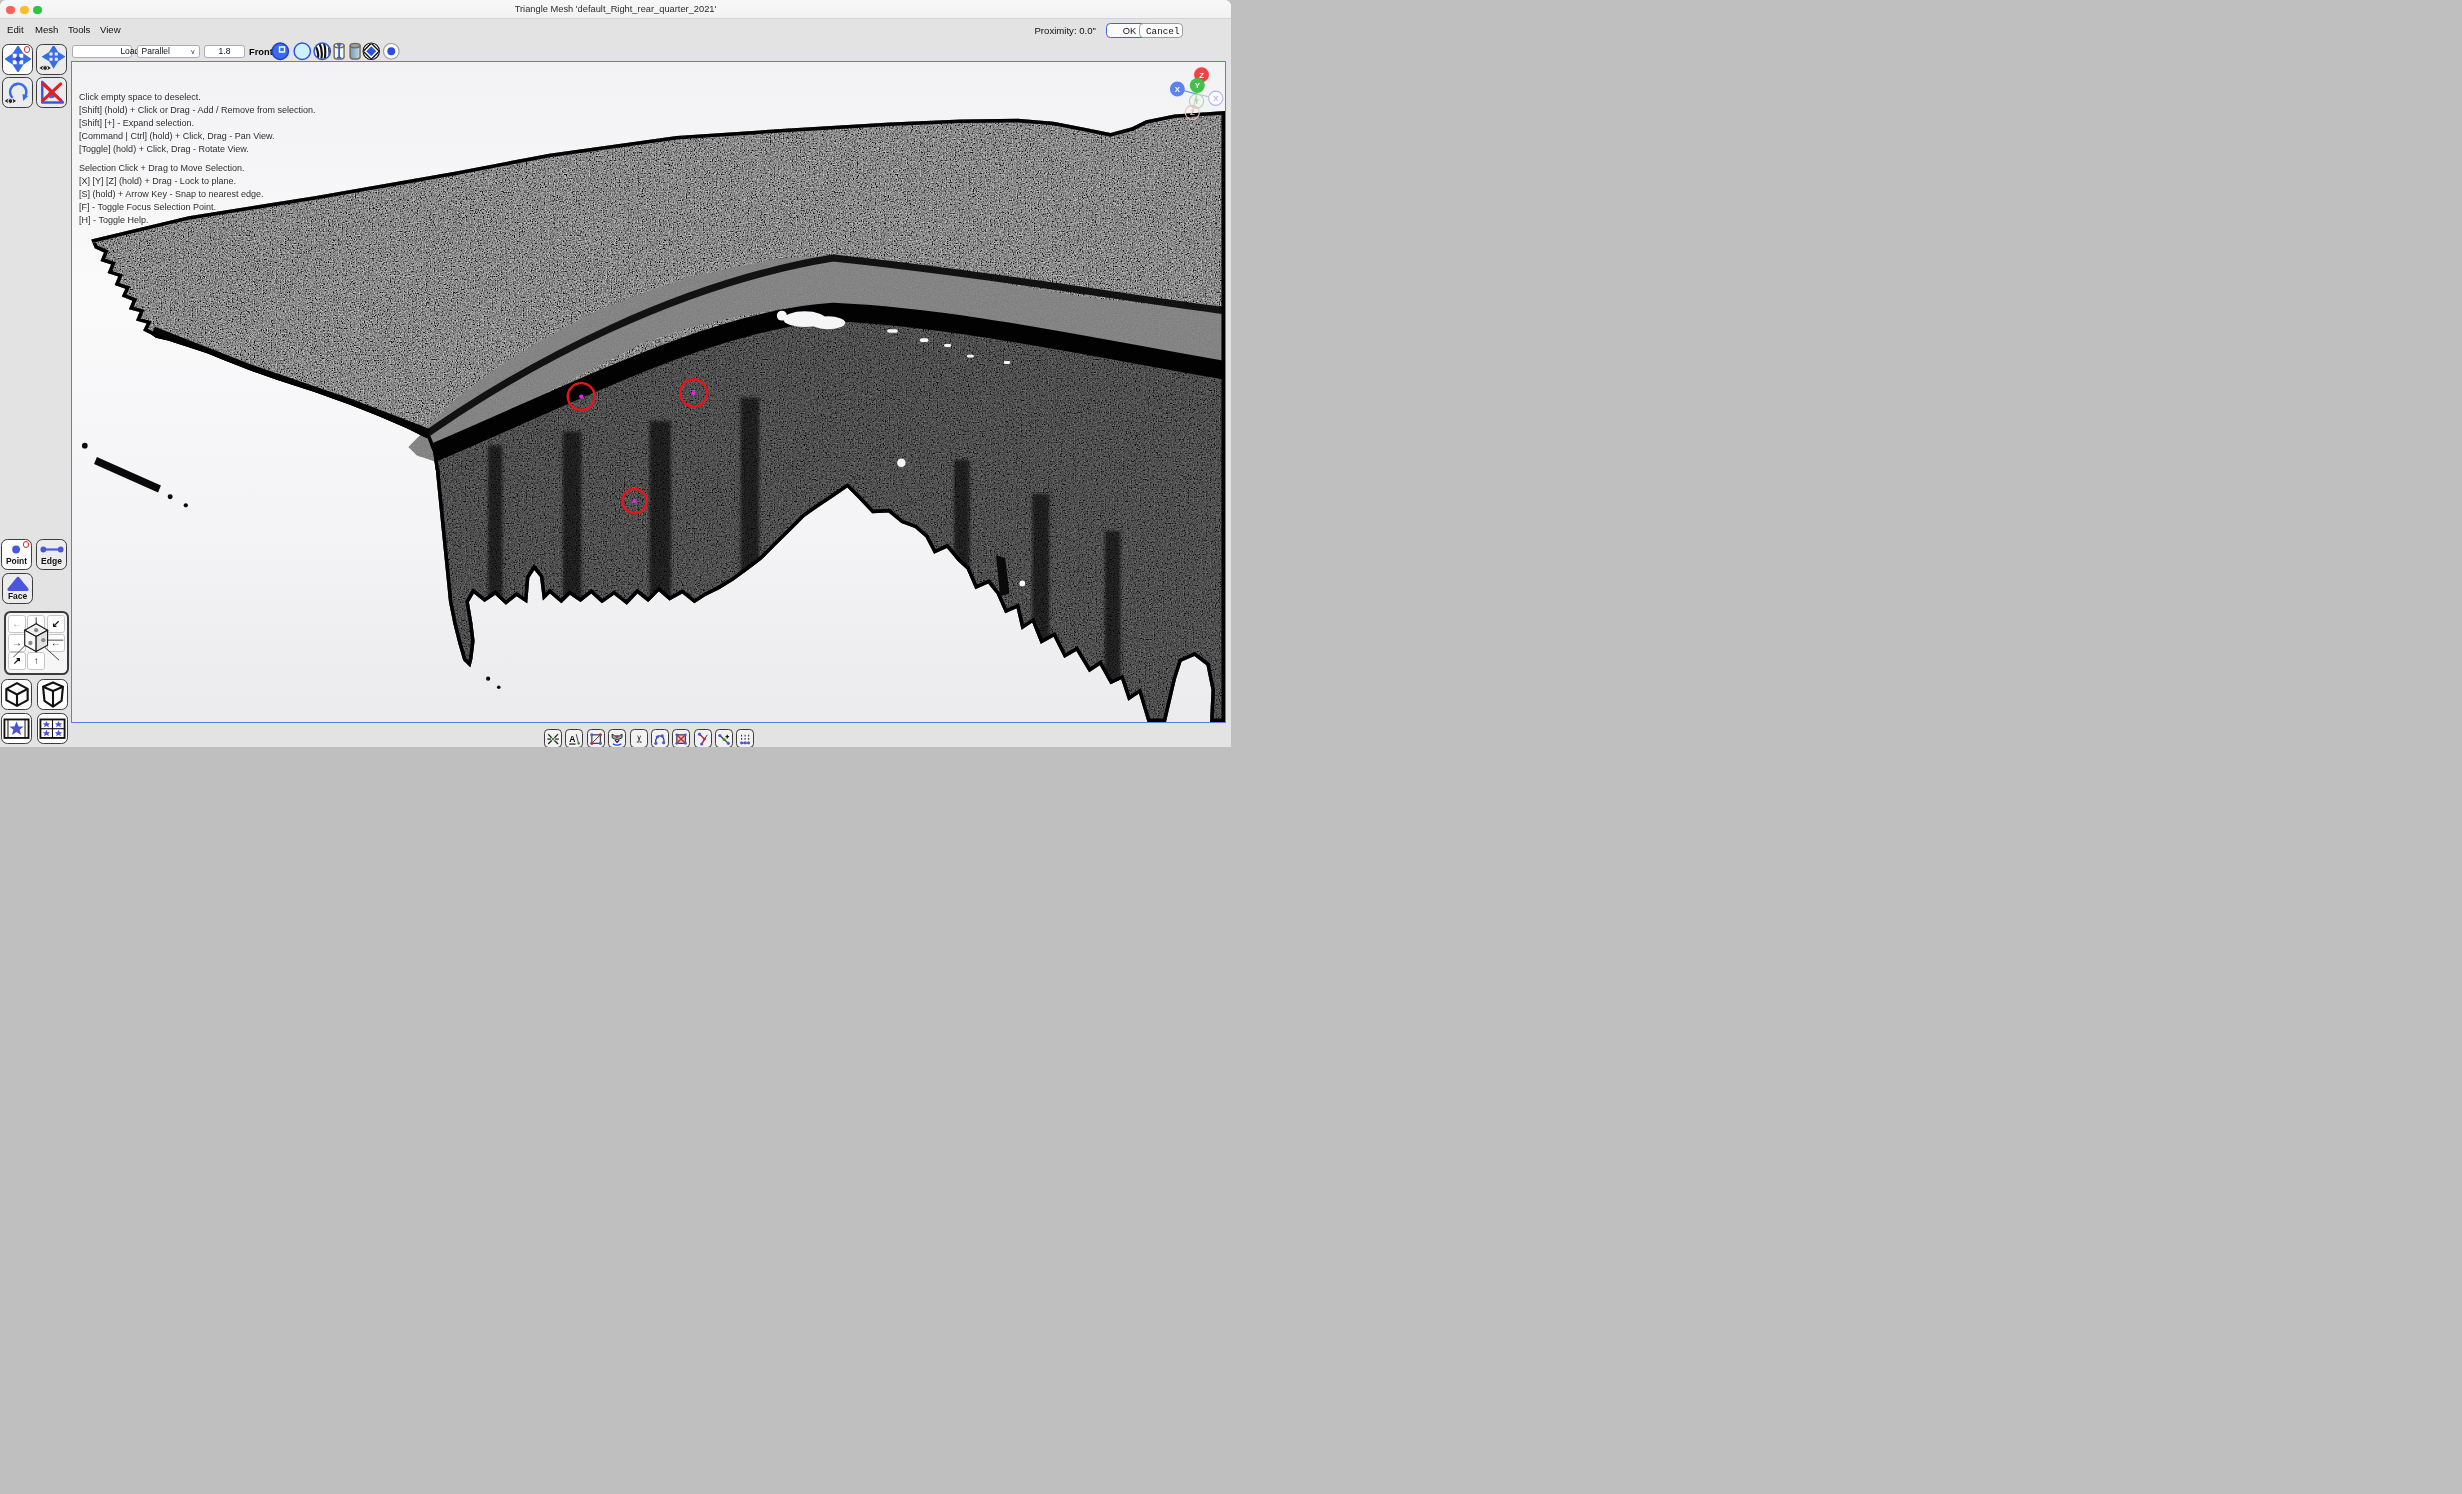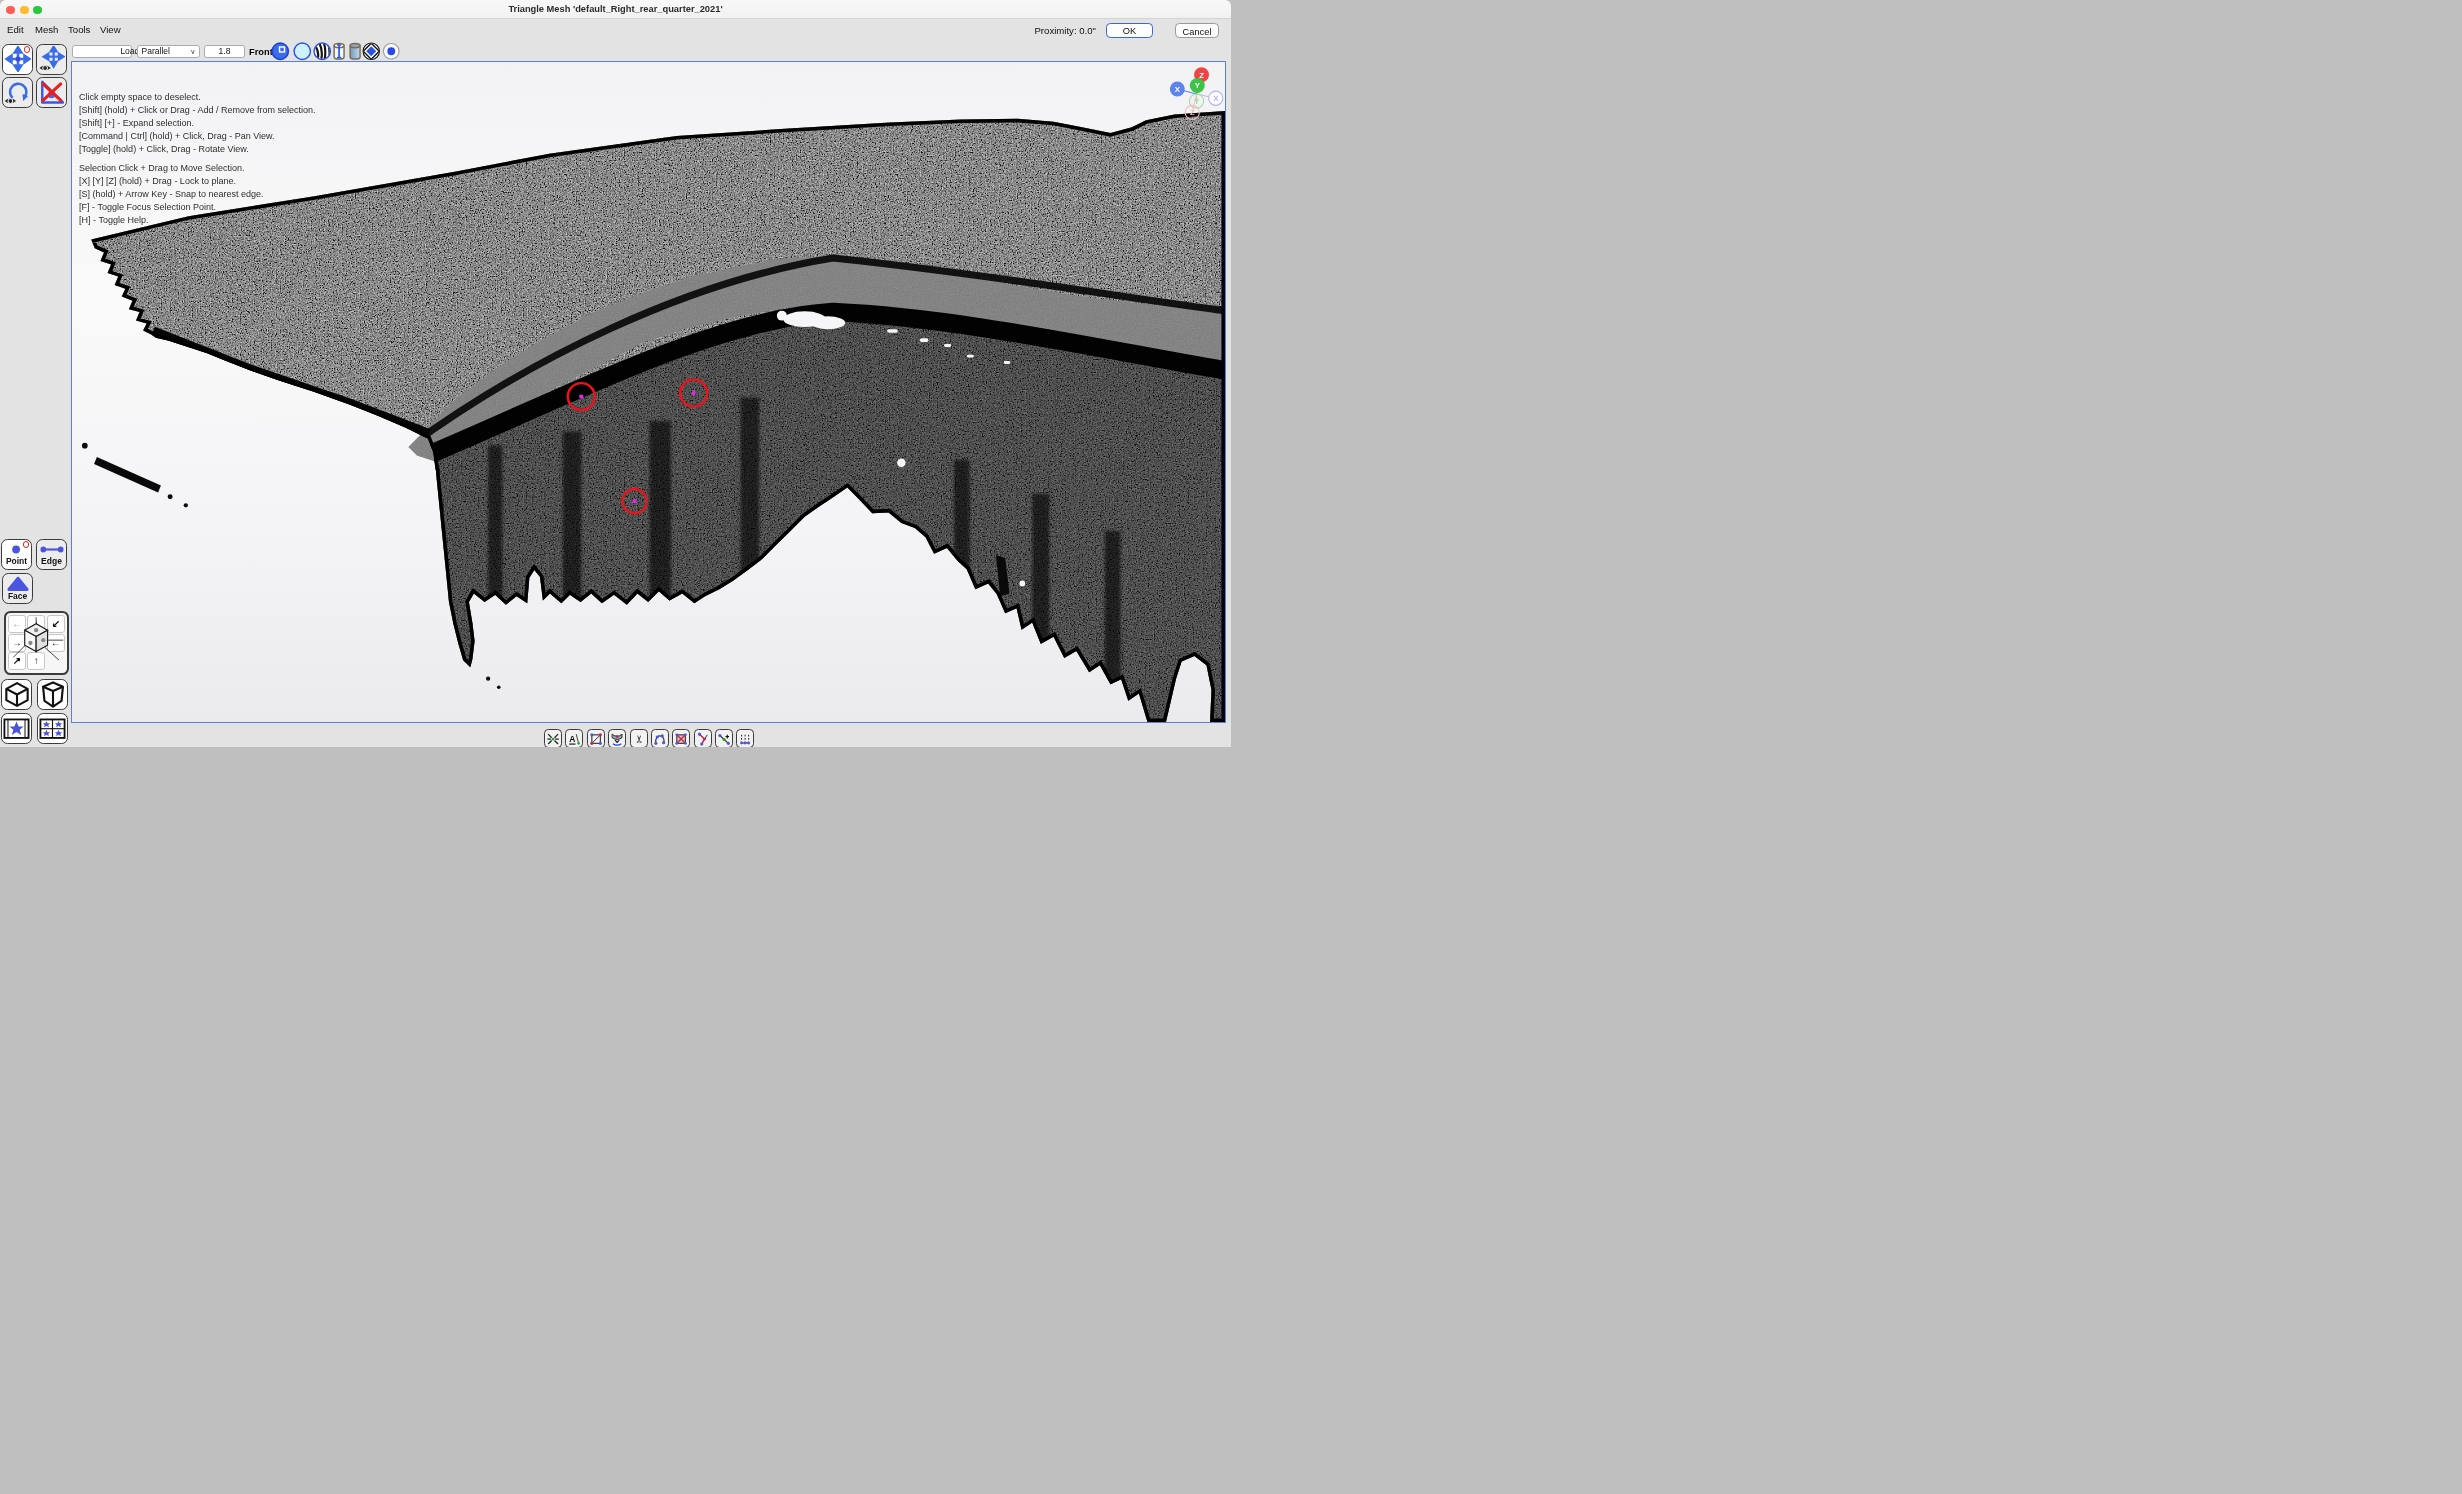--- a/index.html
+++ b/index.html
@@ -7,29 +7,29 @@
   #app{position:relative;width:1231px;height:747px;background:#e3e3e3;overflow:hidden;
        border-radius:6.4px 6.4px 0 0;}
   
   #titlebar{position:absolute;left:0;top:0;width:100%;height:19px;
     background:linear-gradient(#f8f8f8,#f1f1f1);border-bottom:0.7px solid #d4d4d4;}
   .tl{position:absolute;top:5.7px;width:8.5px;height:8.5px;border-radius:50%;}
   #tl-close{left:6.4px;background:#ff5f57;}
   #tl-min{left:20px;background:#febb2e;}
   #tl-zoom{left:33px;background:#29c73f;}
   #window-title{position:absolute;left:0;right:0;top:3.6px;text-align:center;
-    font-size:9.3px;font-weight:bold;color:#2b2b2b;}
+    font-size:9.3px;font-weight:normal;color:#2b2b2b;}
   
   #menubar{position:absolute;left:0;top:20px;width:100%;height:20.7px;background:#e3e3e3;}
   .menu-item{position:absolute;top:4.3px;font-size:9.6px;color:#111;}
   #proximity{position:absolute;top:5px;right:135px;font-size:9.6px;color:#111;}
   .dlg-btn{position:absolute;top:2.8px;height:15px;font-size:9.3px;color:#111;
     background:#fdfdfd;border-radius:4.3px;text-align:center;line-height:13.5px;cursor:default;}
   #ok-btn{right:78px;width:47px;border:1.4px solid #3565e8;}
-  #cancel-btn{right:12px;width:44px;border:1.1px solid #9a9a9a;line-height:14.2px;}
+  #cancel-btn{right:48px;width:44px;border:1.1px solid #9a9a9a;line-height:14.2px;font-family:Liberation Mono, monospace;}
   
   #toolbar{position:absolute;left:71px;top:41px;width:1160px;height:20.7px;background:#e3e3e3;}
   .combo{position:absolute;top:3.6px;height:13.5px;background:#fff;border:0.7px solid #ababab;
     border-radius:2.8px;font-size:8.5px;color:#111;display:flex;align-items:center;padding:0 3.6px;gap:3.6px;}
   .combo .chev{margin-left:auto;color:#444;font-size:7.1px;}
   #load-combo{left:1.4px;width:60px;padding-left:47px;}
   #projection-combo{left:66px;width:63px;}
   #zoombox{left:133px;width:41px;flex-direction:column;}
   #front-label{position:absolute;left:178px;top:5.7px;font-weight:bold;font-size:9.3px;color:#000;}
   .roundbtn{position:absolute;top:1.4px;width:18.5px;height:18.5px;display:flex;align-items:center;

